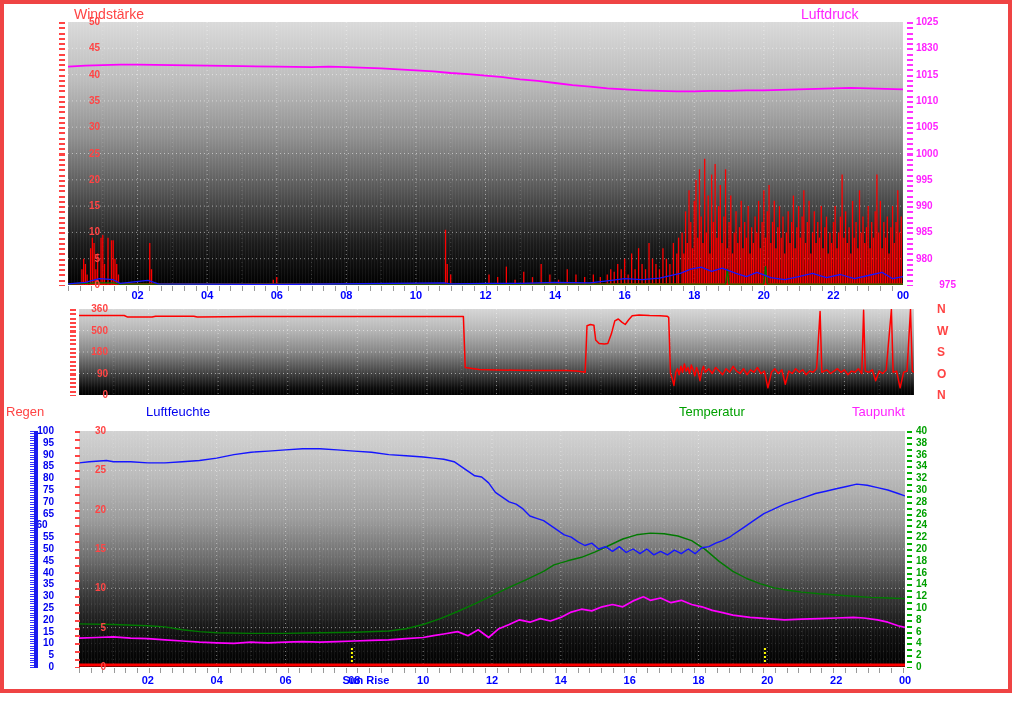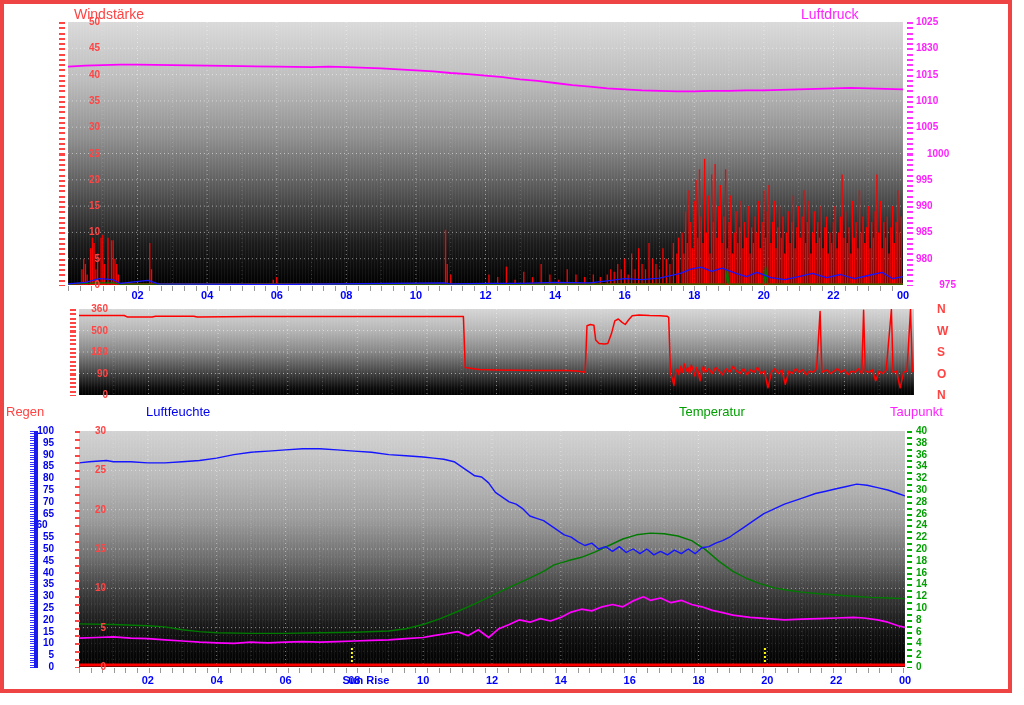--- a/index.html
+++ b/index.html
@@ -287,21 +287,21 @@
         <span class="tick" style="top: 236.7px;">5</span>
         <span class="tick" style="top: 263px;">0</span>
       </div>
     <div class="vt vt-red50" style="left:55px;top:18px;width:6px;height:264px;"></div>
     <div class="axis al mag" id="ax-press-right" style="left:912px;top:18px;width:40px;height:263px;">
         <span class="tick" style="top: 0px;">1025</span>
         <span class="tick" style="top: 26.3px;">1830</span>
         <span class="tick" style="top: 52.6px;">1015</span>
         <span class="tick" style="top: 78.9px;">1010</span>
         <span class="tick" style="top: 105.2px;">1005</span>
-        <span class="tick" style="top: 131.5px; margin-left: 11px;">1000</span>
+        <span class="tick" style="top: 131.5px;">1000</span>
         <span class="tick" style="top: 157.8px;">995</span>
         <span class="tick" style="top: 184.1px;">990</span>
         <span class="tick" style="top: 210.4px;">985</span>
         <span class="tick" style="top: 236.7px;">980</span>
         <span class="tick" style="top: 263px; text-align: right;">975</span>
       </div>
     <div class="vt vt-mag" style="left:903px;top:18px;width:6px;height:264px;"></div>
     <div class="xticks" style="left:64px;top:282px;width:835px;"></div>
     <div class="xrow" id="xl-p1" style="left:64px;top:285px;width:835px;">
         <span class="xl" style="left: 69.5833px;">02</span>
@@ -361,21 +361,21 @@
         <span class="tick" style="top: 0px;">N</span>
         <span class="tick" style="top: 21.5px;">W</span>
         <span class="tick" style="top: 43px;">S</span>
         <span class="tick" style="top: 64.5px;">O</span>
         <span class="tick" style="top: 86px;">N</span>
       </div>
 
     <div class="abs midlabels red" style="left:2px;top:400px;">Regen</div>
     <div class="abs midlabels blu" style="left:142px;top:400px;">Luftfeuchte</div>
     <div class="abs midlabels grn" style="left:675px;top:400px;">Temperatur</div>
-    <div class="abs midlabels mag" style="left:848px;top:400px;margin-left:38px;">Taupunkt</div>
+    <div class="abs midlabels mag" style="left:848px;top:400px;">Taupunkt</div>
 
     <div class="panel" id="p3">
       <svg id="svg-p3" width="826" height="236">
           <line x1="34.416666666666664" y1="0" x2="34.416666666666664" y2="236" stroke="#fff" stroke-width="1" stroke-dasharray="1 3" opacity="0.18"></line>
           <line x1="68.83333333333333" y1="0" x2="68.83333333333333" y2="236" stroke="#fff" stroke-width="1" stroke-dasharray="1 3" opacity="0.45"></line>
           <line x1="103.25" y1="0" x2="103.25" y2="236" stroke="#fff" stroke-width="1" stroke-dasharray="1 3" opacity="0.18"></line>
           <line x1="137.66666666666666" y1="0" x2="137.66666666666666" y2="236" stroke="#fff" stroke-width="1" stroke-dasharray="1 3" opacity="0.45"></line>
           <line x1="172.08333333333334" y1="0" x2="172.08333333333334" y2="236" stroke="#fff" stroke-width="1" stroke-dasharray="1 3" opacity="0.18"></line>
           <line x1="206.5" y1="0" x2="206.5" y2="236" stroke="#fff" stroke-width="1" stroke-dasharray="1 3" opacity="0.45"></line>
           <line x1="240.91666666666669" y1="0" x2="240.91666666666669" y2="236" stroke="#fff" stroke-width="1" stroke-dasharray="1 3" opacity="0.18"></line>

